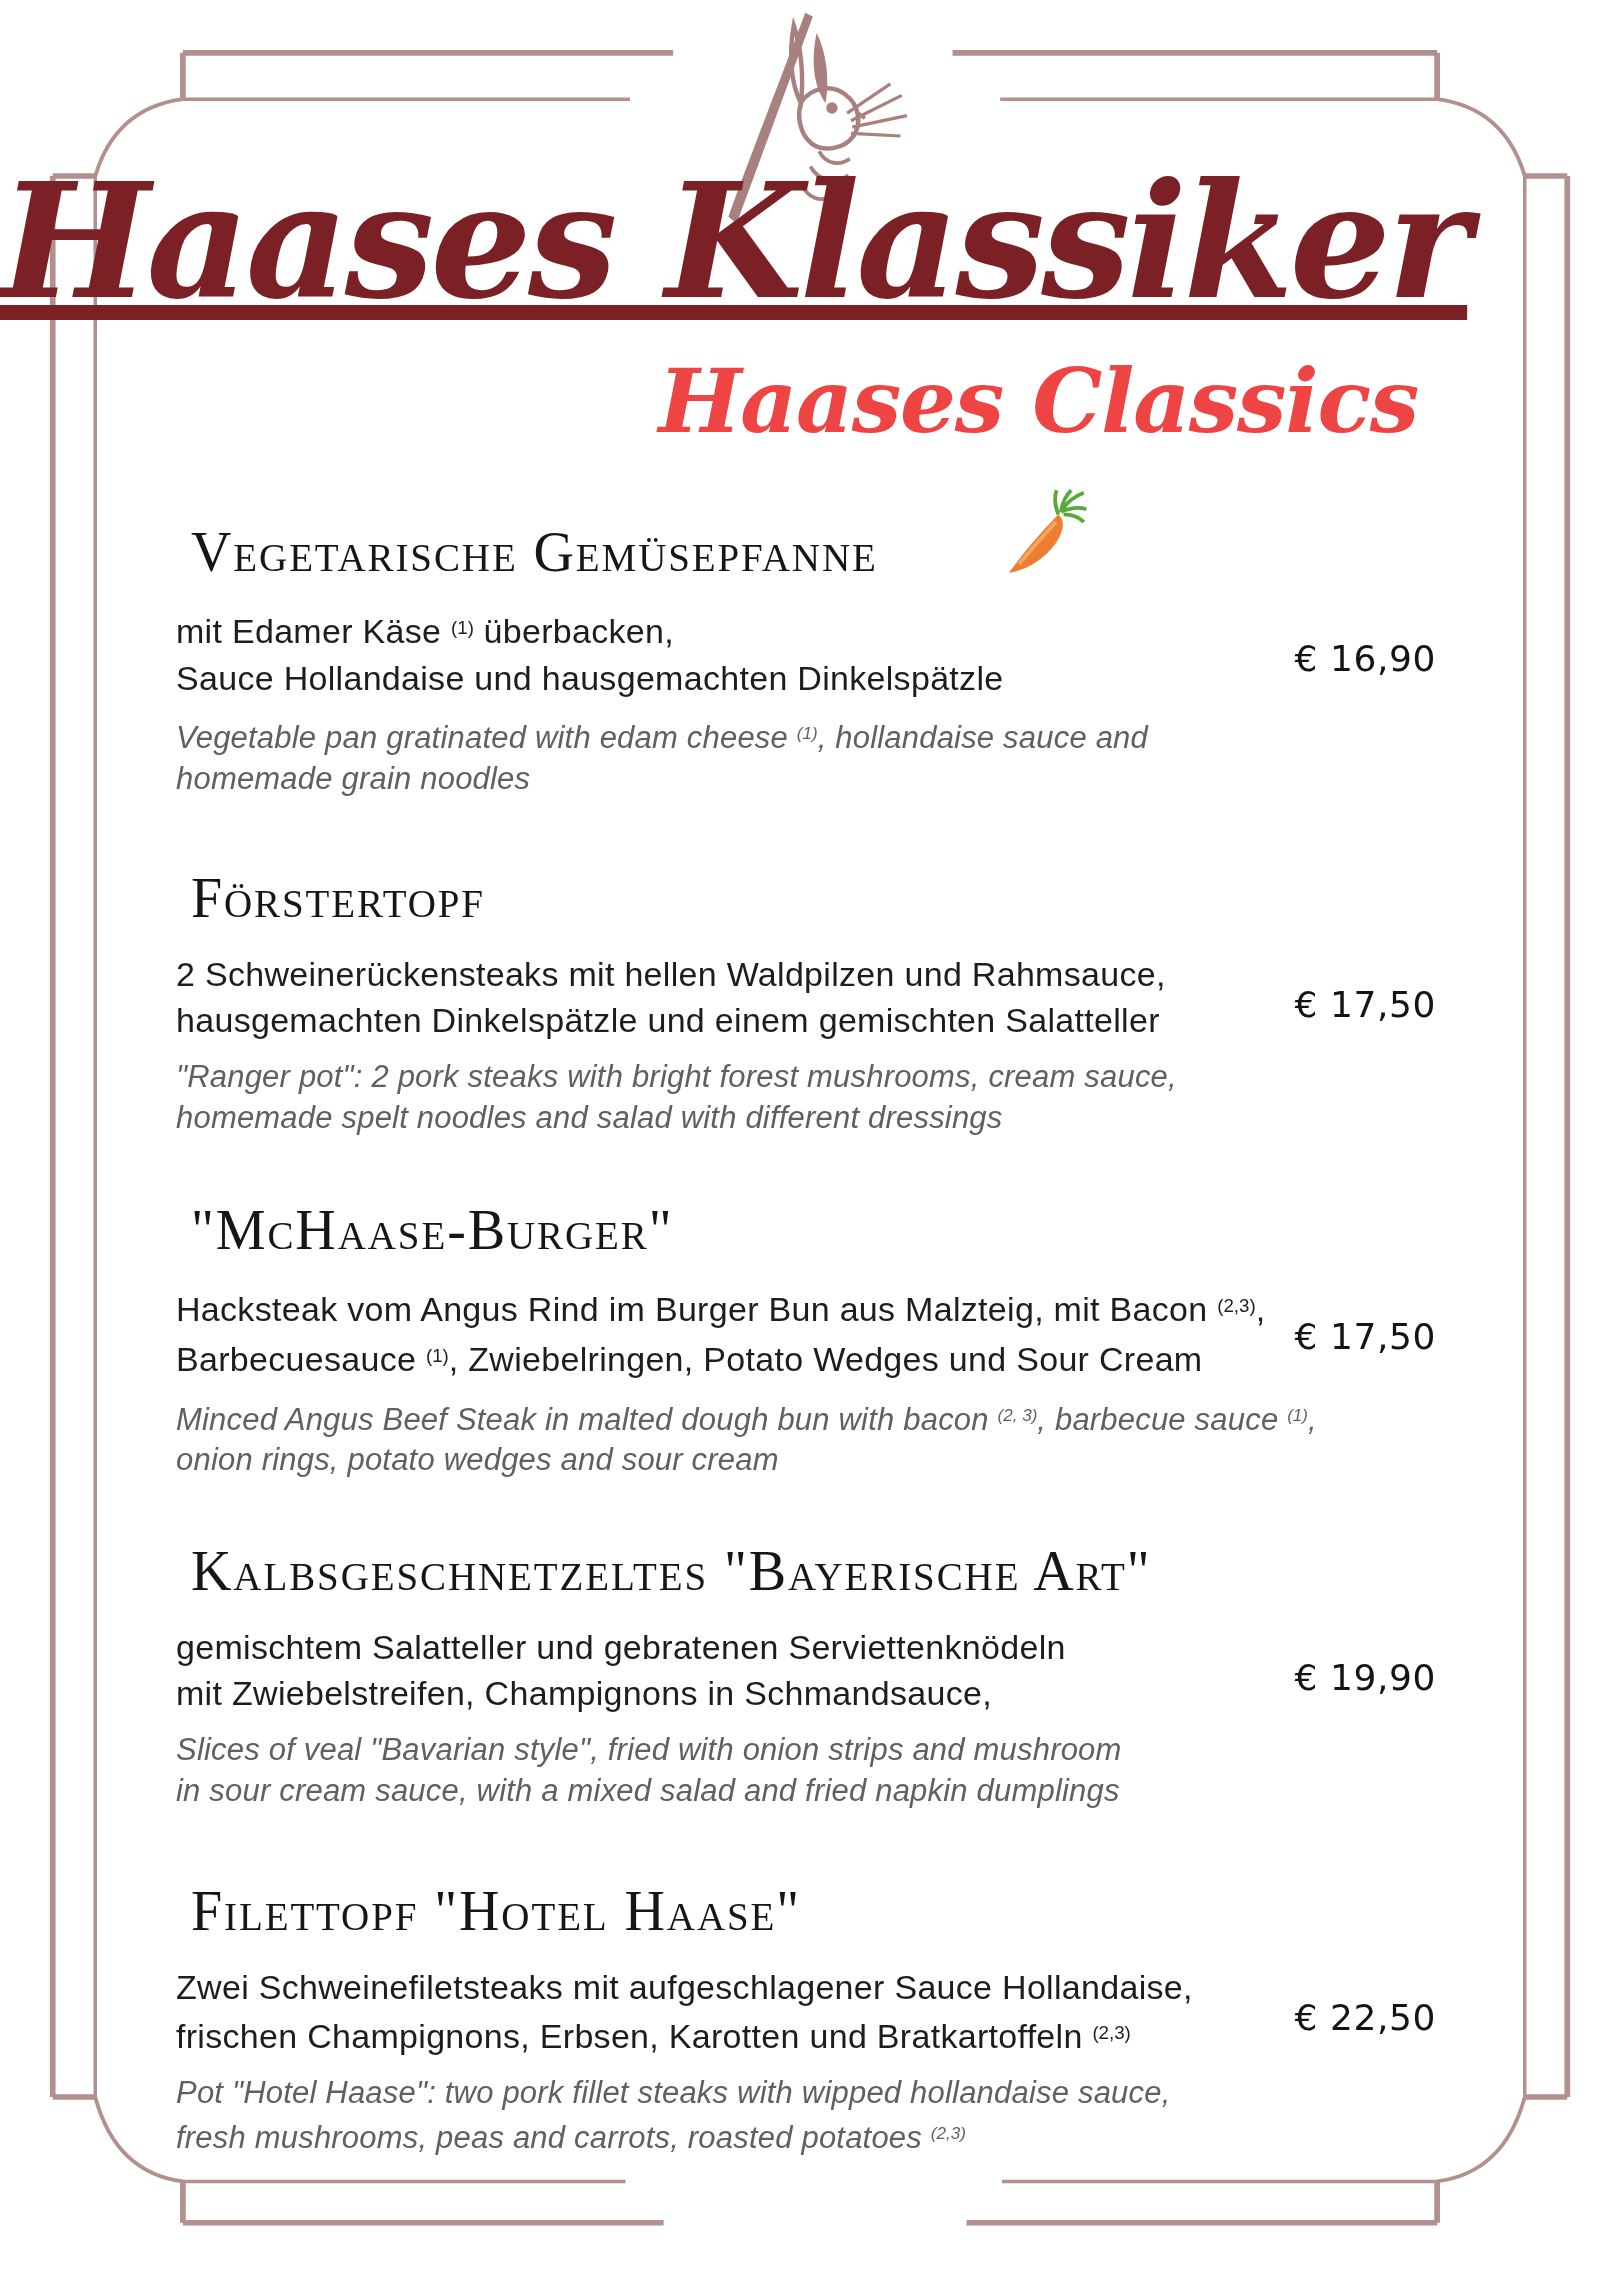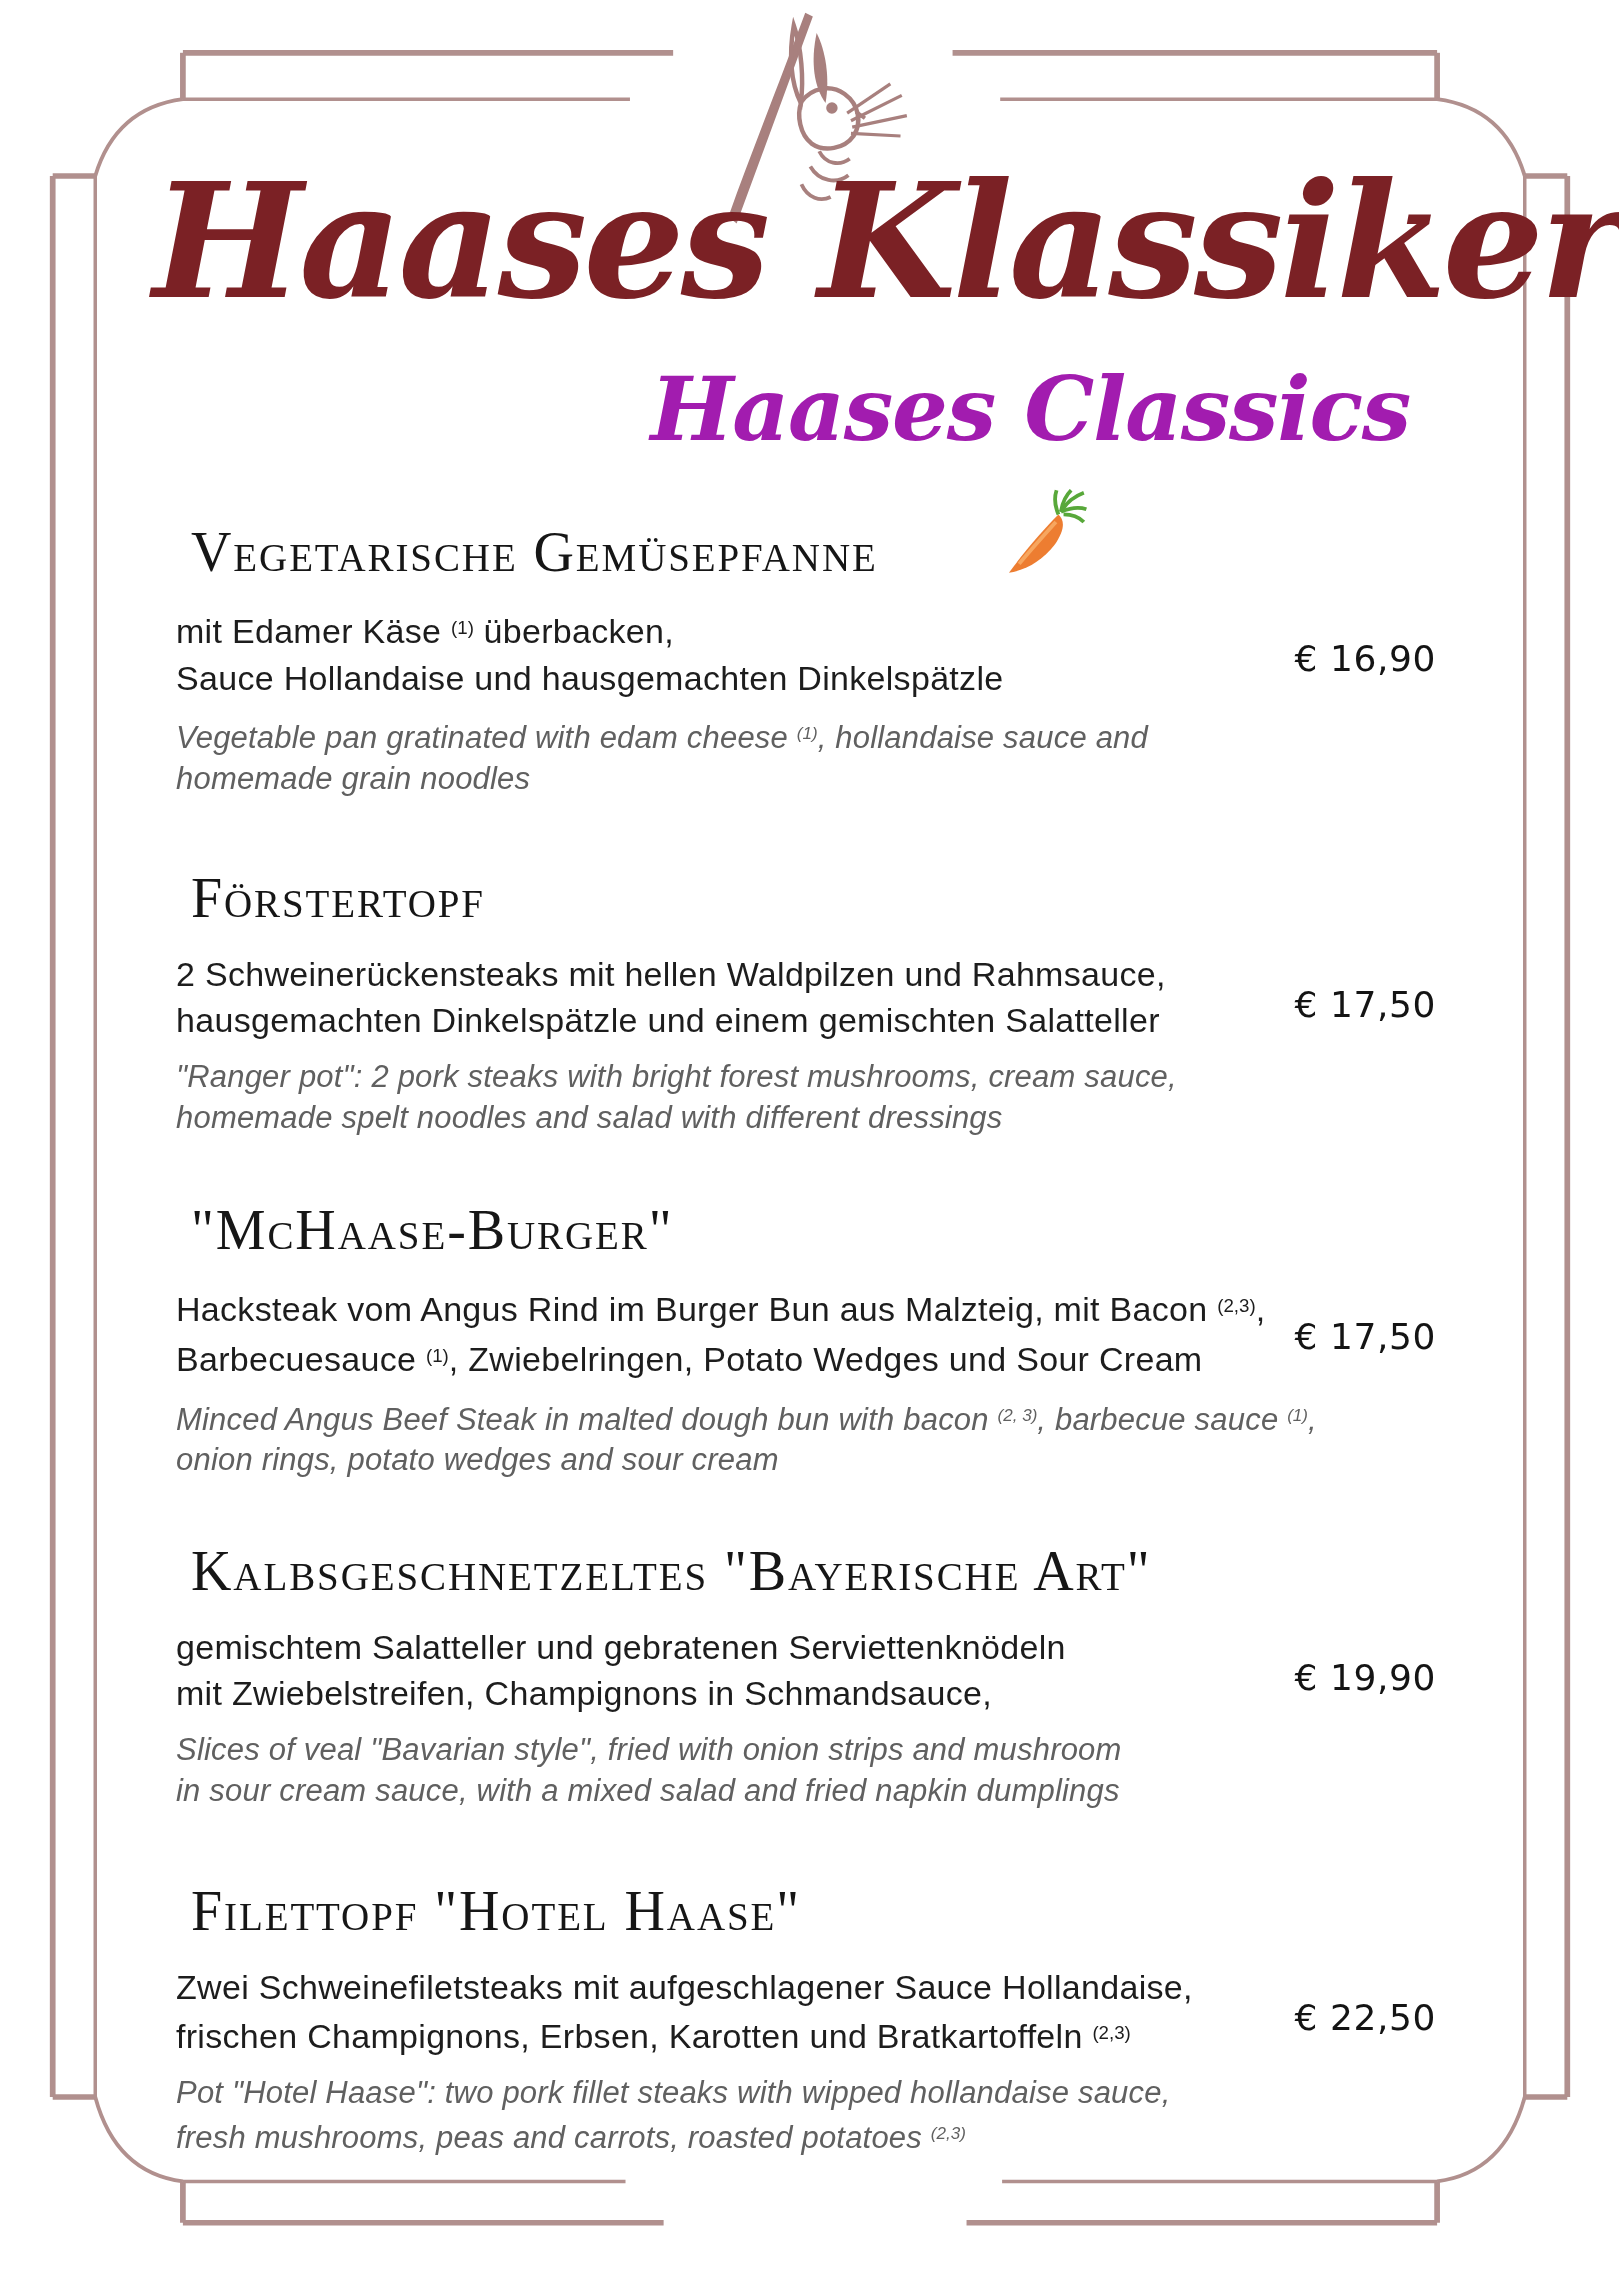--- a/index.html
+++ b/index.html
@@ -2,28 +2,28 @@
 <html style="font-size:10.2px"><head>
 <meta charset="utf-8">
 <style>
   html,body{margin:0;padding:0;background:#ffffff;}
   .page{
     position:relative;width:1620px;height:2273px;background:#ffffff;overflow:hidden;
     font-family:"Liberation Sans",sans-serif;
   }
   .frame-svg{position:absolute;left:0;top:0;width:1620px;height:2273px;}
   .main-title{
-    position:absolute;left:0;top:154px;width:1620px;text-align:right;margin:0;
+    position:absolute;left:0;top:154px;width:1620px;text-align:left;margin:0;
     font-family:"DejaVu Serif",serif;font-style:italic;font-weight:700;
-    font-size:159px;line-height:1.1;color:#7b2125;letter-spacing:-3.8px;white-space:nowrap;
+    font-size:159px;line-height:1.1;color:#7b2125;letter-spacing:-3.8px;white-space:nowrap;text-decoration:underline;
   }
   .subtitle{
-    position:absolute;top:353px;right:202px;margin:8px;
+    position:absolute;top:353px;right:202px;margin:0;
     font-family:"DejaVu Serif",serif;font-style:italic;font-weight:700;
-    font-size:88px;line-height:1.1;color:#a21caf;letter-spacing:-1.3px;white-space:nowrap;
+    font-size:88px;line-height:1.1;color:#ef4444;letter-spacing:-1.3px;white-space:nowrap;
   }
   .carrot{position:absolute;left:1000px;top:489px;width:89px;height:92px;}
   .item{position:absolute;left:176px;width:1260px;}
   .item-title{
     margin:15px;font-family:"Liberation Serif",serif;font-weight:400;
     font-variant:small-caps;font-size:56px;line-height:1.06;color:#161616;
     letter-spacing:1.9px;white-space:nowrap;
   }
   .de{margin-top:23px;font-size:34px;line-height:46px;color:#1d1d1d;letter-spacing:0.3px;}
   .en{

